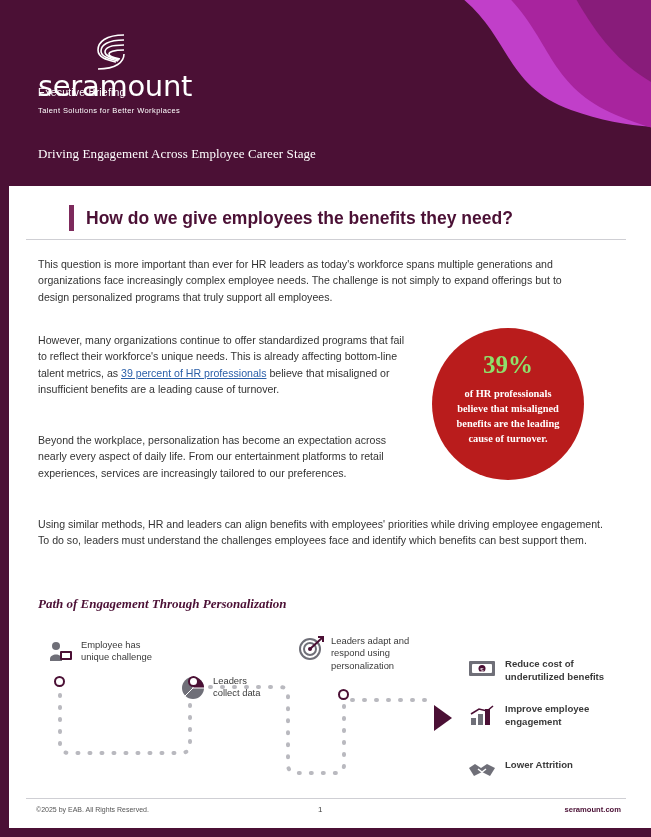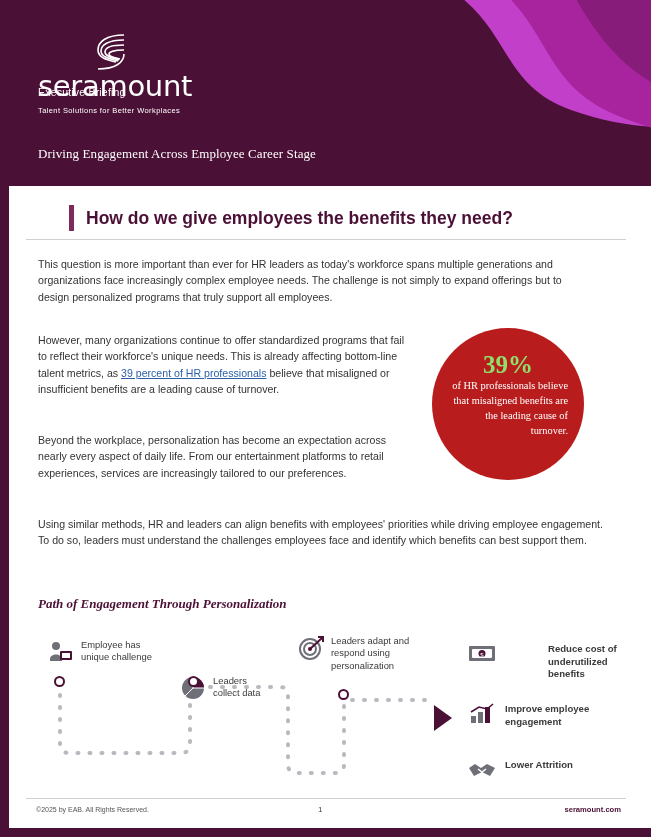--- a/index.html
+++ b/index.html
@@ -163,27 +163,26 @@
     padding-top: 24px;
   }
   .stat-number {
     color: #8ee06b;
     font-size: 25px;
     font-weight: 700;
     font-family: "Liberation Serif", serif;
     line-height: 1;
   }
   .stat-caption {
-    margin-top: 1px;
+    margin-top: 9px;
     font-size: 10.4px;
     line-height: 15px;
     font-family: "Liberation Serif", serif;
-    font-weight: 400;
+    font-weight: 700;
     padding: 0 16px;
-    text-align: right;
   }
   
   .diagram-title {
     position: absolute;
     left: 38px;
     top: 596px;
     color: #4b1035;
     font-size: 13px;
     font-style: italic;
     font-family: "Liberation Serif", serif;
@@ -239,22 +238,22 @@
     margin-right: 9px;
     flex: 0 0 28px;
   }
   .outcome-label {
     color: #3a3a3a;
     font-size: 9.6px;
     line-height: 12.6px;
     font-weight: 700;
     font-family: "Liberation Sans", sans-serif;
   }
-  .o1 { left: 438px; top: 18px; width: 150px; gap: 43px; }
-  .o2 { left: 438px; top: 78px; width: 150px; }
+  .o1 { left: 438px; top: 33px; width: 150px; }
+  .o2 { left: 438px; top: 78px; width: 150px; align-items: center; }
   .o3 { left: 438px; top: 134px; width: 150px; }
   .arrow-tri {
     position: absolute;
     left: 404px;
     top: 80px;
     width: 0; height: 0;
     border-top: 13px solid transparent;
     border-bottom: 13px solid transparent;
     border-left: 18px solid #4b1035;
   }

